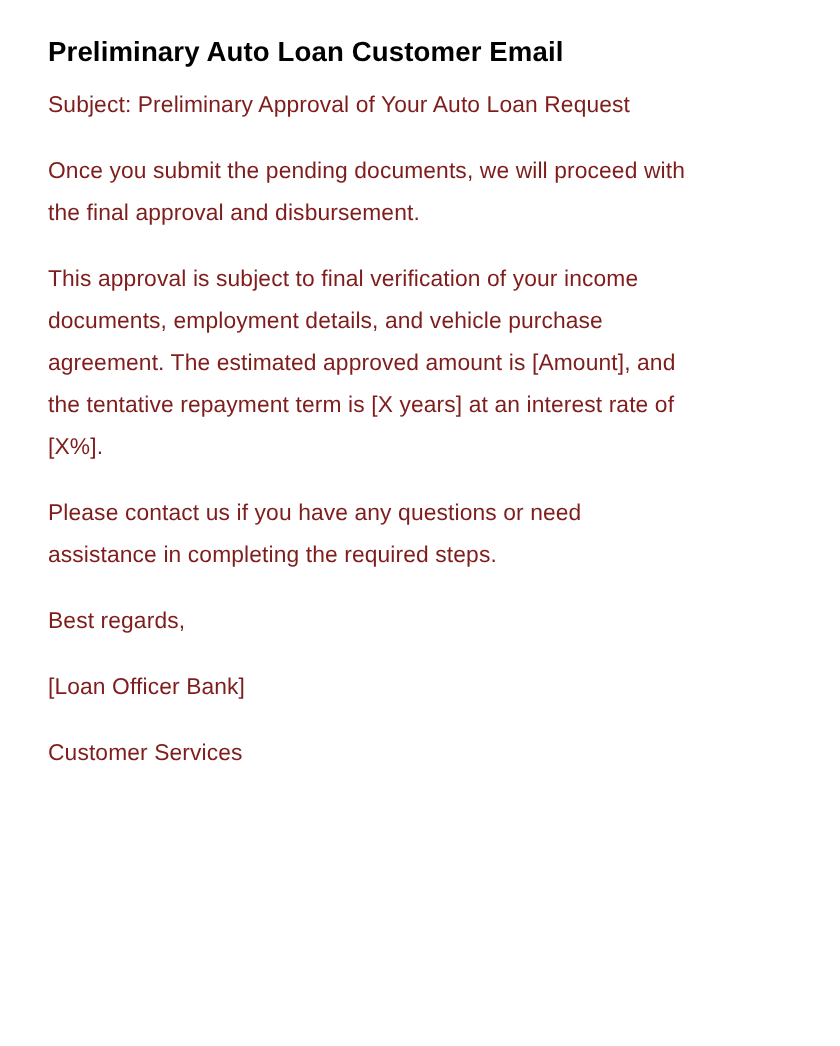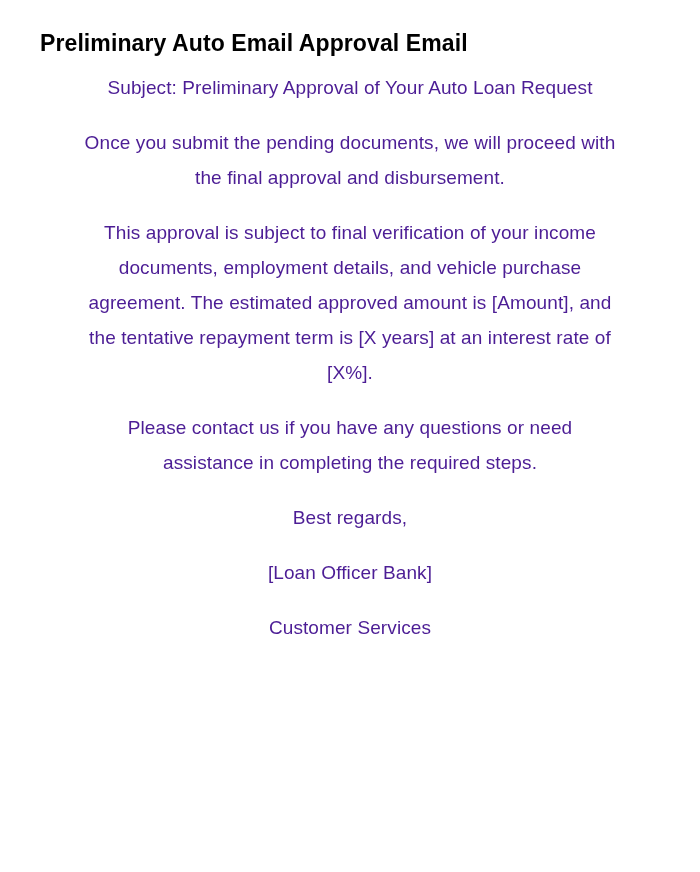--- a/index.html
+++ b/index.html
@@ -23,31 +23,30 @@
     line-height: 30px;
     font-weight: 700;
     color: #000000;
     letter-spacing: 0.1px;
   }
   .doc-paragraph {
     margin: 0 0 20px 0;
     font-size: 19px;
     line-height: 35px;
     font-weight: 400;
-    color: #4c1d95;
+    color: #7f1d1d;
     white-space: pre-line;
     letter-spacing: 0.1px;
-    text-align: center;
   }
 </style>
 </head>
 <body>
 
 <div class="doc">
-  <h1 class="doc-title">Preliminary Auto Email Approval Email</h1>
+  <h1 class="doc-title">Preliminary Auto Loan Customer Email</h1>
   <div id="paragraphs">
       <p class="doc-paragraph">Subject: Preliminary Approval of Your Auto Loan Request</p>
       <p class="doc-paragraph">Once you submit the pending documents, we will proceed with
 the final approval and disbursement.</p>
       <p class="doc-paragraph">This approval is subject to final verification of your income
 documents, employment details, and vehicle purchase
 agreement. The estimated approved amount is [Amount], and
 the tentative repayment term is [X years] at an interest rate of
 [X%].</p>
       <p class="doc-paragraph">Please contact us if you have any questions or need

